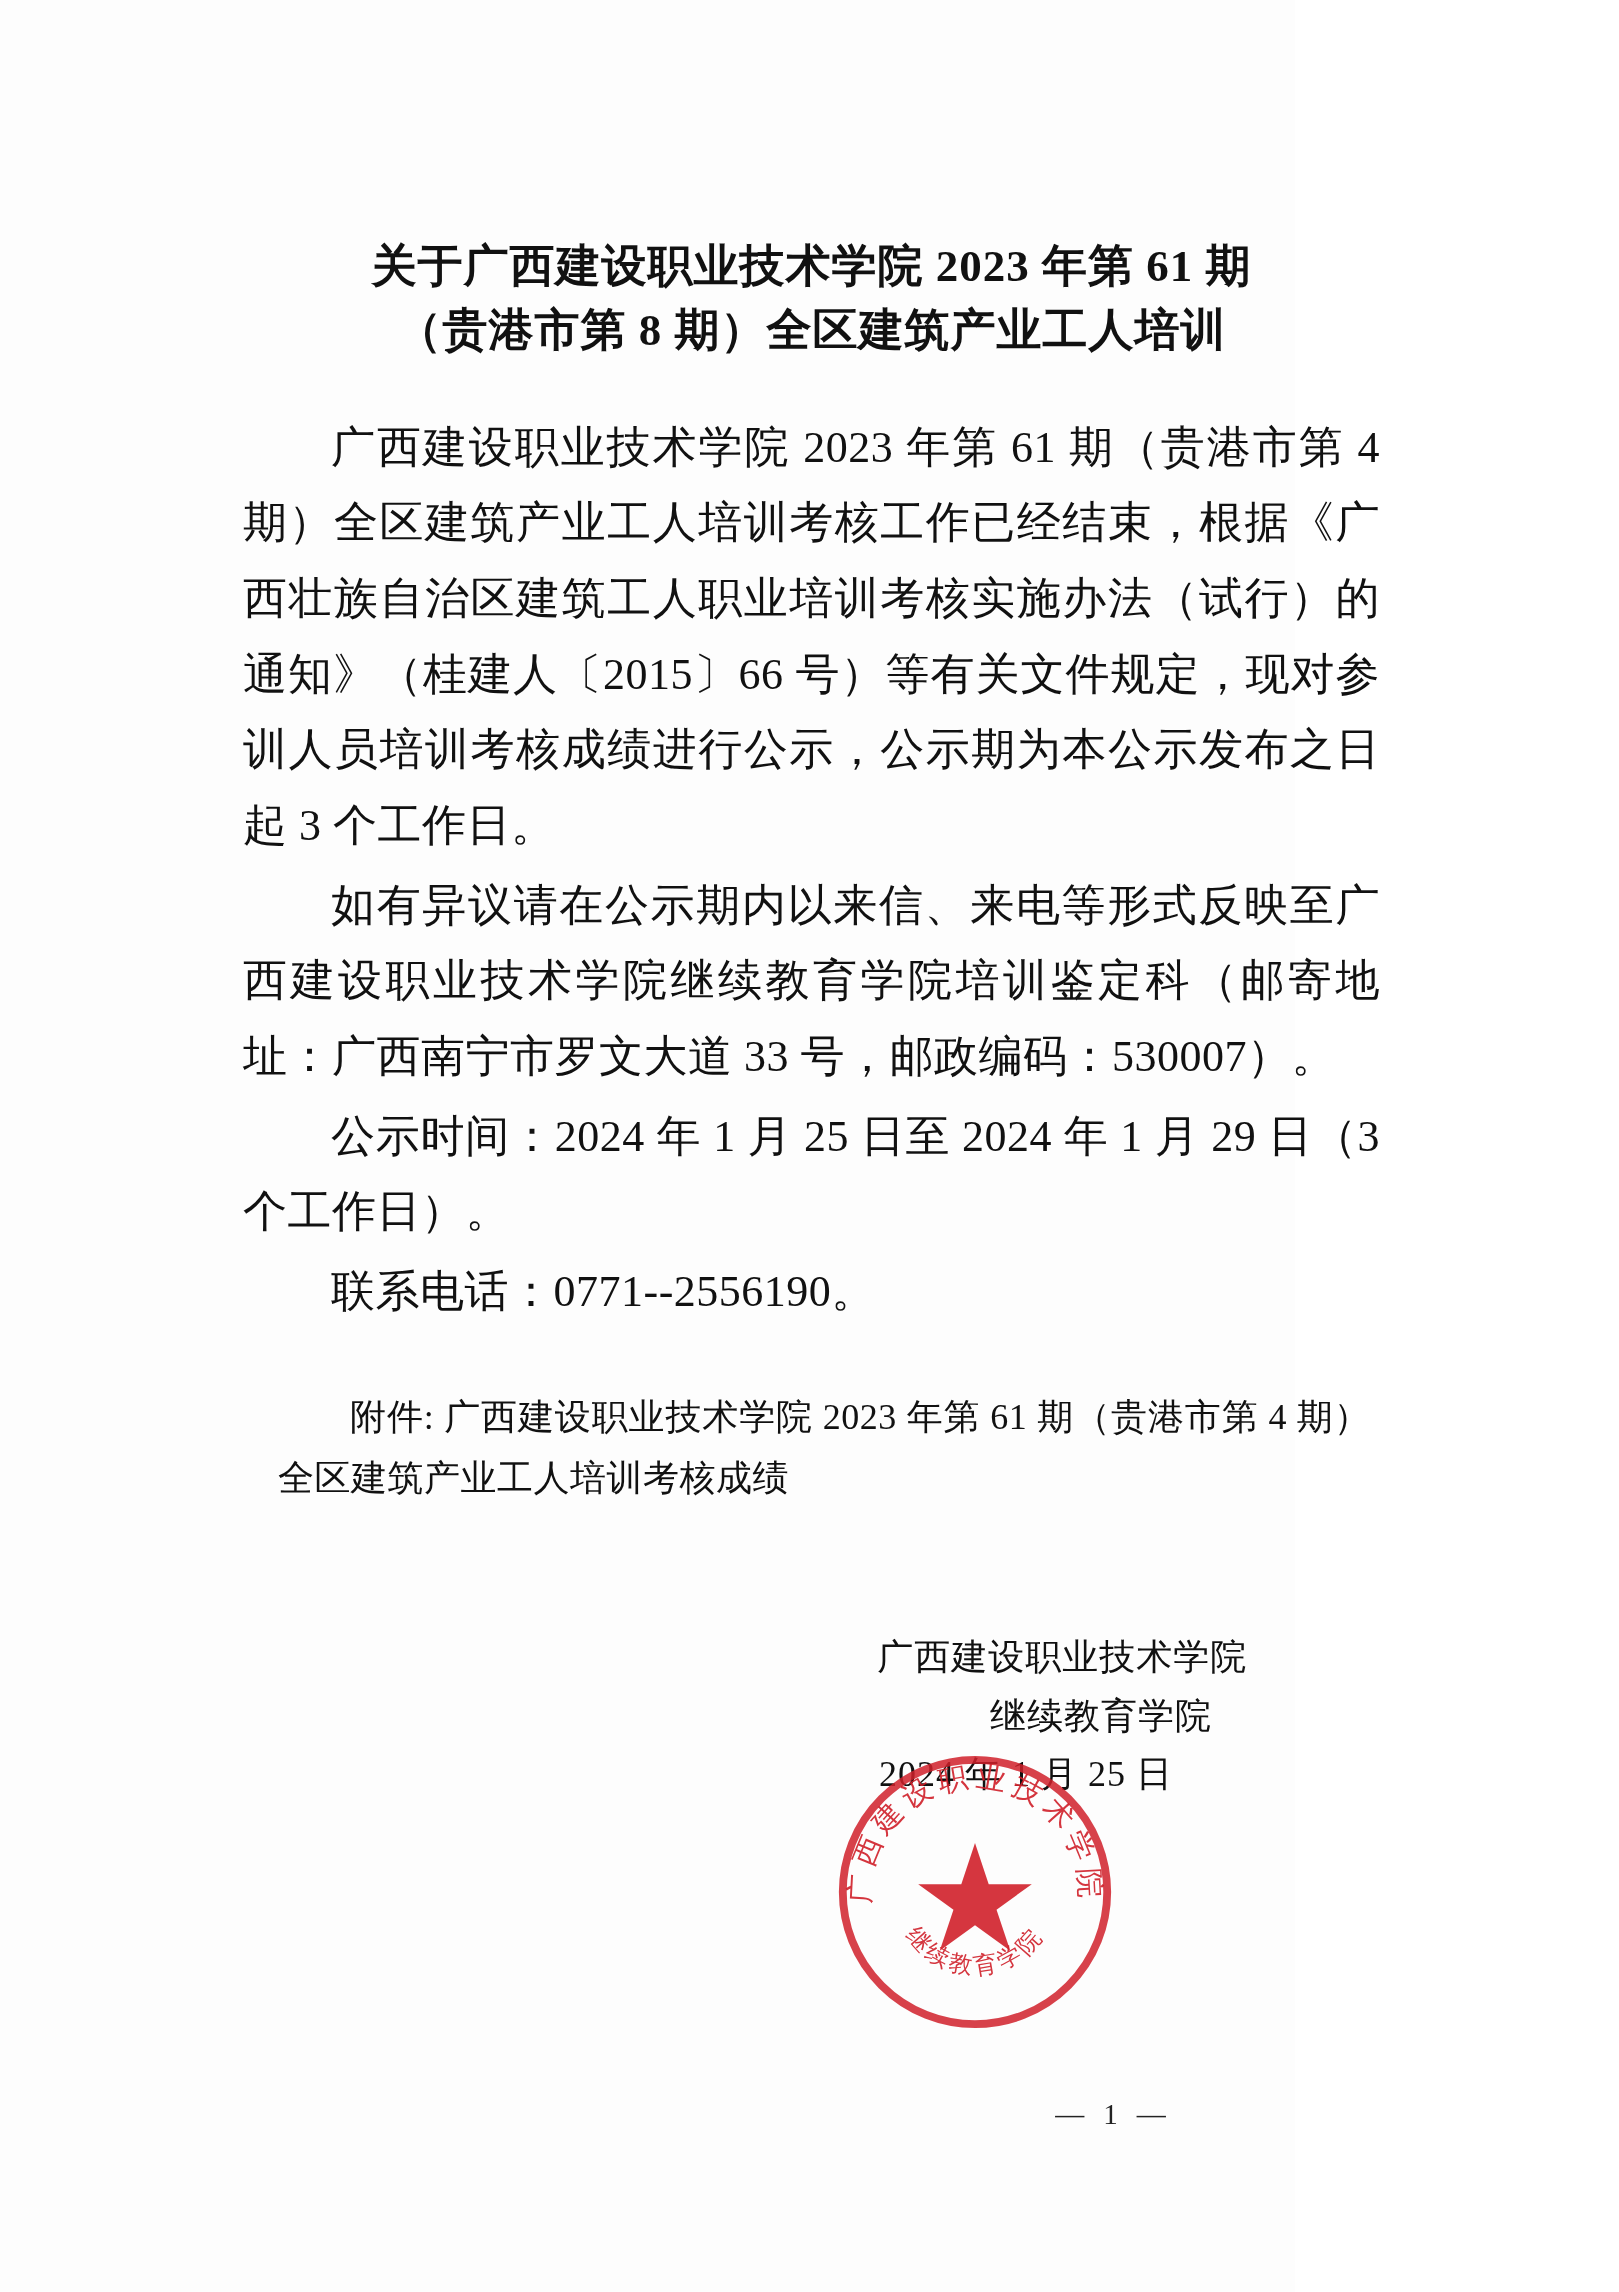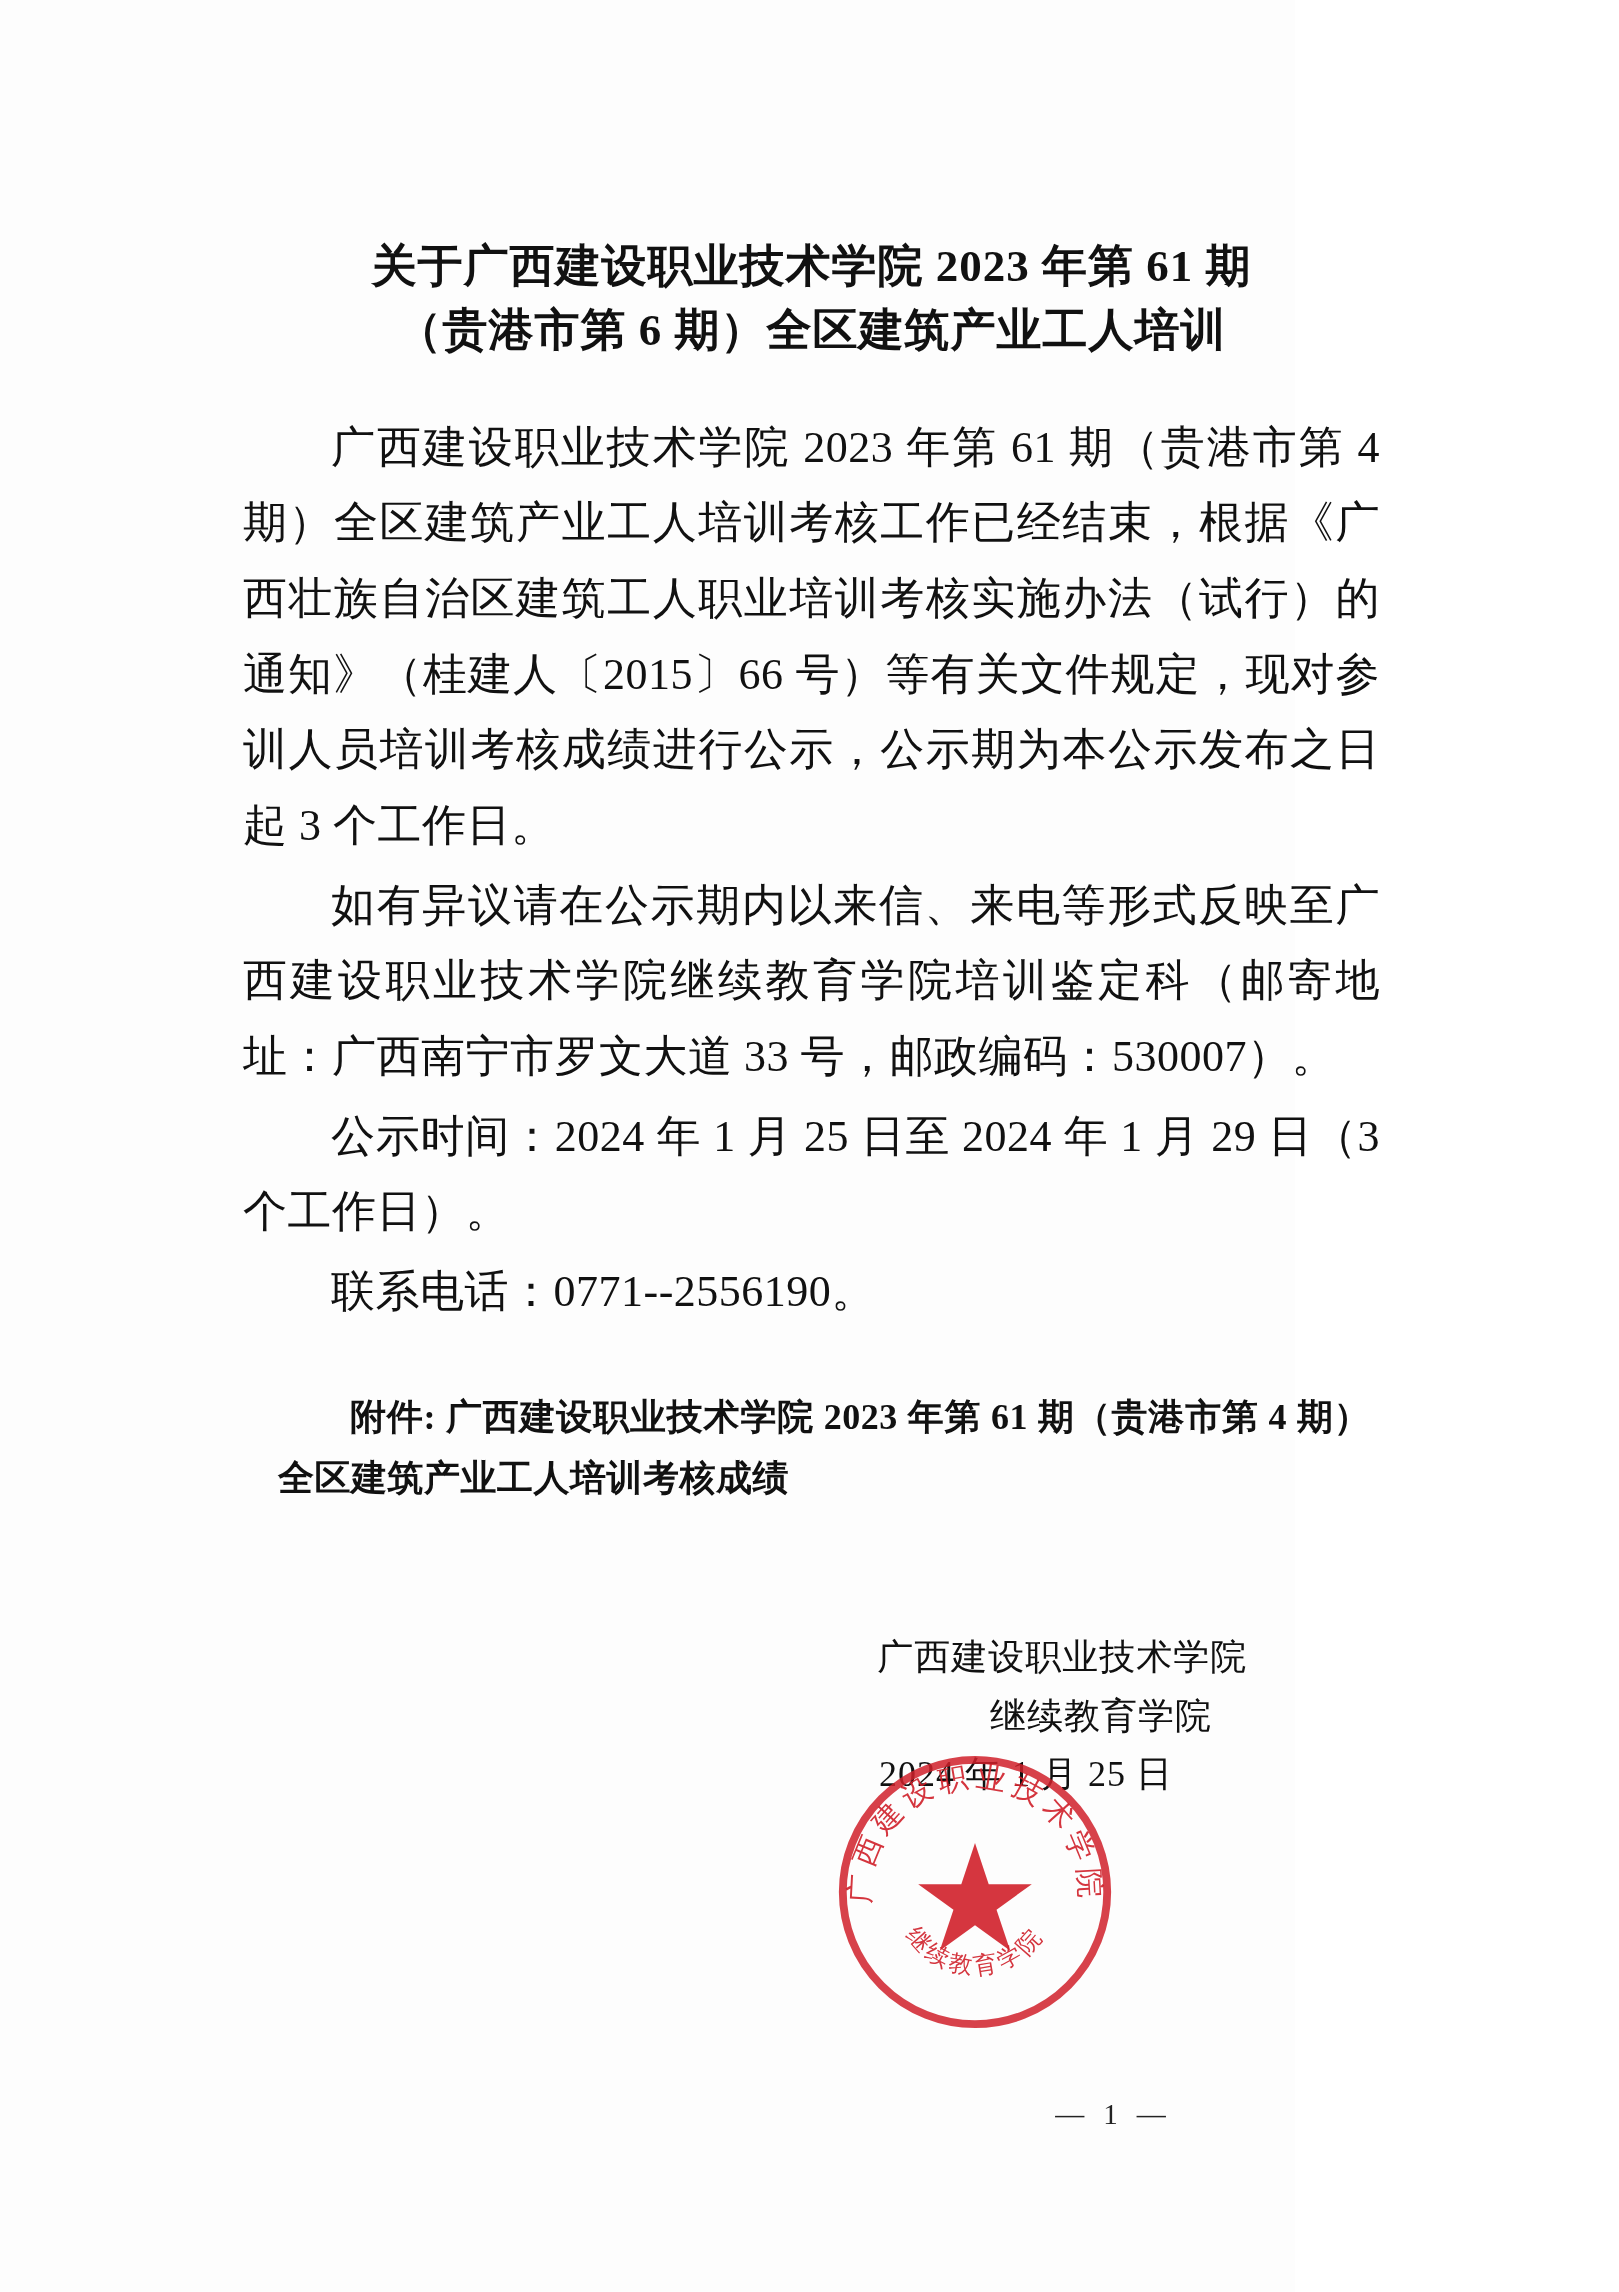--- a/index.html
+++ b/index.html
@@ -60,21 +60,20 @@
   .attach {
     margin-top: 57px;
     font-size: 36px;
     line-height: 1.72;
     letter-spacing: 0.5px;
     text-indent: 2em;
     padding-left: 35px;
     padding-right: 9.8px;
     text-align: justify;
     text-justify: inter-ideograph;
-    font-weight: bold;
   }
 
   .sign-block {
     margin-top: 118px;
     text-align: right;
     padding-right: 125px;
     position: relative;
   }
   .sign-line {
     font-size: 36px;
@@ -112,21 +111,21 @@
 </style>
 </head>
 <body>
 
 <div class="page">
 
   <div class="content">
 
     <h1 class="doc-title">
       <span class="tline">关于广西建设职业技术学院 2023 年第 61 期</span>
-      <span class="tline">（贵港市第 6 期）全区建筑产业工人培训</span>
+      <span class="tline">（贵港市第 8 期）全区建筑产业工人培训</span>
     </h1>
 
     <div class="body-block">
       <p class="para">广西建设职业技术学院 2023 年第 61 期（贵港市第 4 期）全区建筑产业工人培训考核工作已经结束，根据《广西壮族自治区建筑工人职业培训考核实施办法（试行）的通知》（桂建人〔2015〕66 号）等有关文件规定，现对参训人员培训考核成绩进行公示，公示期为本公示发布之日起 3 个工作日。</p>
       <p class="para">如有异议请在公示期内以来信、来电等形式反映至广西建设职业技术学院继续教育学院培训鉴定科（邮寄地址：广西南宁市罗文大道 33 号，邮政编码：530007）。</p>
       <p class="para">公示时间：2024 年 1 月 25 日至 2024 年 1 月 29 日（3 个工作日）。</p>
       <p class="para">联系电话：0771--2556190。</p>
     </div>
 
     <div class="attach">附件: 广西建设职业技术学院 2023 年第 61 期（贵港市第 4 期）全区建筑产业工人培训考核成绩</div>

